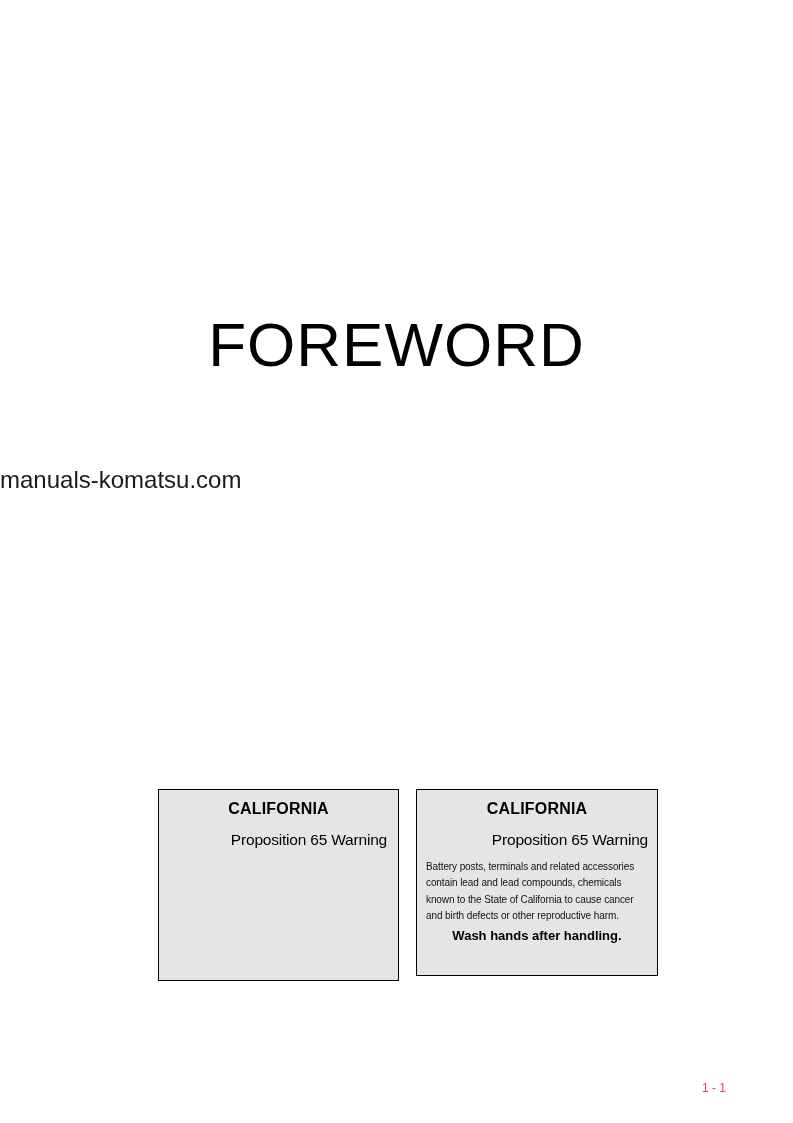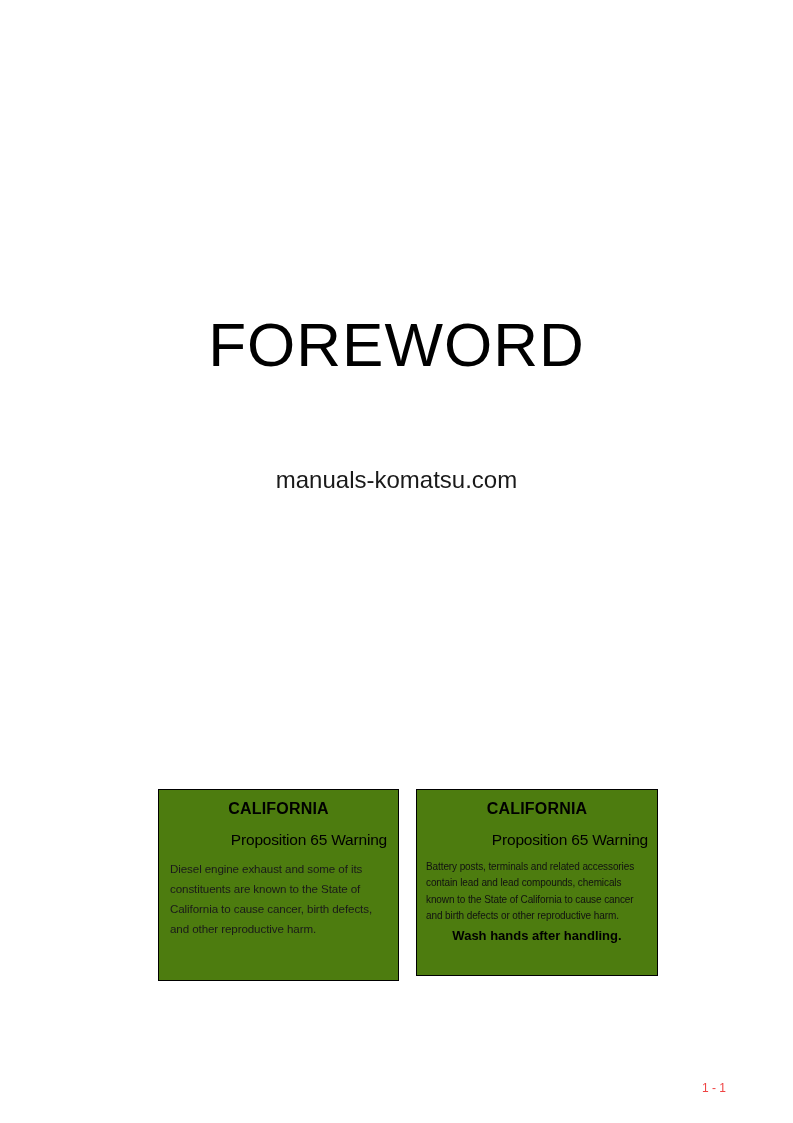--- a/index.html
+++ b/index.html
@@ -34,41 +34,41 @@
     letter-spacing: 1px;
     line-height: 1;
     font-family: "Liberation Sans", sans-serif;
   }
 
   .site-line {
     position: absolute;
     top: 466px;
     left: 0;
     width: 793px;
-    text-align: center;
+    text-align: left;
     font-size: 24px;
     font-weight: normal;
     color: #1a1a1a;
     font-family: "Liberation Sans", sans-serif;
   }
 
   .warning-row {
     position: absolute;
     top: 789px;
     left: 158px;
     width: 500px;
     height: 192px;
   }
 
   .warn-box {
     position: absolute;
     top: 0;
     border: 1px solid #000000;
     box-sizing: border-box;
-    background: #4d7c0f;
+    background: #e5e5e5;
   }
 
   .warn-box.left {
     left: 0;
     width: 241px;
     height: 192px;
     padding: 10px 11px 8px 11px;
   }
 
   .warn-box.right {
@@ -138,21 +138,20 @@
 
   <div class="page-title">FOREWORD</div>
 
   <div class="site-line">manuals-komatsu.com</div>
 
   <div class="warning-row">
 
     <div class="warn-box left">
       <div class="warn-head">CALIFORNIA</div>
       <div class="warn-sub">Proposition 65 Warning</div>
-      <div class="warn-body-left">Diesel engine exhaust and some of its constituents are known to  the State of California to cause cancer, birth defects, and other reproductive harm.</div>
     </div>
 
     <div class="warn-box right">
       <div class="warn-head">CALIFORNIA</div>
       <div class="warn-sub">Proposition 65 Warning</div>
       <div class="warn-body-right">Battery posts, terminals and related accessories contain lead and lead compounds, chemicals known to the State of California to cause cancer and birth defects or other reproductive harm.</div>
       <div class="warn-foot-right">Wash hands after handling.</div>
     </div>
 
   </div>

